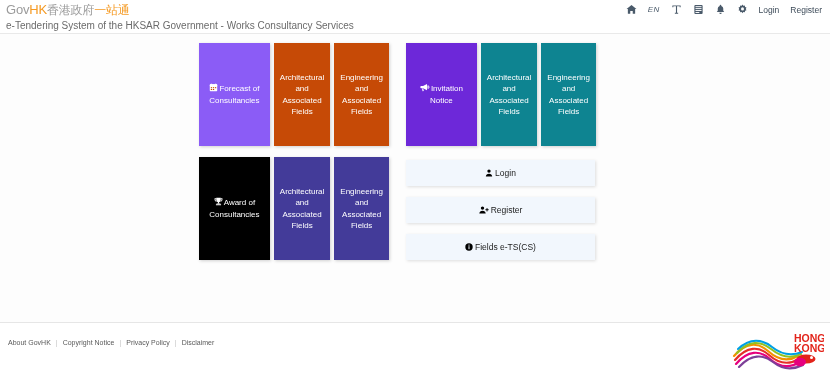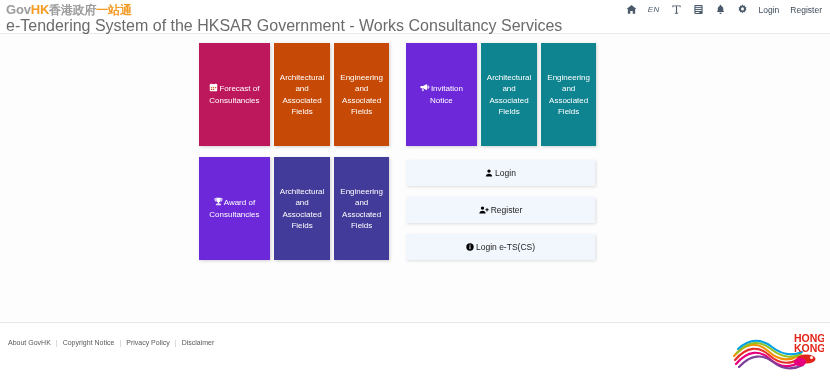--- a/index.html
+++ b/index.html
@@ -13,31 +13,31 @@
   
   .header {
     position: relative;
     height: 34px;
     background: #ffffff;
     border-bottom: 1px solid #e9e9e9;
   }
   .brand { position: absolute; left: 6px; top: 2px; }
   .brand-logo {
     font-size: 13px;
-    font-weight: bold;
+    font-weight: normal;
     letter-spacing: -0.2px;
     line-height: 15px;
     white-space: nowrap;
   }
   .brand-logo .g1 { color: #9b9b9b; }
   .brand-logo .g2 { color: #f59a23; }
   .brand-logo .g3 { color: #9b9b9b; font-size: 12px; }
   .brand-logo .g4 { color: #f59a23; font-size: 12px; }
   .brand-sub {
-    font-size: 16px;
+    font-size: 10px;
     color: #6b6b6b;
     line-height: 13px;
     margin-top: 1px;
     white-space: nowrap;
   }
 
   .topnav {
     position: absolute;
     right: 8px; top: 4px;
     display: flex;
@@ -195,21 +195,21 @@
   </div>
 </div>
 
 <div class="main">
   <div class="grid">
 
     <div class="row">
 
       <div class="col">
         <div class="tileset">
-          <div class="tile-main" style="background:#be185d">
+          <div class="tile-main" style="background:#8b5cf6">
             <span>
               <span class="mi">
                 <svg width="9" height="9" viewBox="0 0 16 16" fill="#ffffff">
                     <rect x="1.4" y="2.4" width="13.2" height="12.2" rx="1.2"></rect>
                     <rect x="1.4" y="2.4" width="13.2" height="3.6" rx="1.2" fill="#ffffff"></rect>
                     <rect x="3" y="0.8" width="1.9" height="3.2" rx="0.8" fill="#ffffff"></rect>
                     <rect x="11.1" y="0.8" width="1.9" height="3.2" rx="0.8" fill="#ffffff"></rect>
                     <rect x="3.2" y="7.4" width="2.3" height="1.9" fill="#C64A06"></rect>
                     <rect x="6.9" y="7.4" width="2.3" height="1.9" fill="#C64A06"></rect>
                     <rect x="10.6" y="7.4" width="2.3" height="1.9" fill="#C64A06"></rect>
@@ -244,21 +244,21 @@
             <div class="tile-sub" style="background:#0E8491">Engineering and Associated Fields</div>
           </div>
         </div>
       </div>
     </div>
 
     <div class="row">
 
       <div class="col">
         <div class="tileset">
-          <div class="tile-main" style="background:#6d28d9">
+          <div class="tile-main" style="background:#000000">
             <span>
               <span class="mi">
                 <svg width="9" height="9" viewBox="0 0 16 16" fill="#ffffff">
                     <path d="M4 1.2h8v4.1a4 4 0 0 1-8 0z"></path>
                     <path d="M1 2.4h3v1.5H2.5v1.2A1.9 1.9 0 0 0 4.3 7l-.2 1.5A3.4 3.4 0 0 1 1 5.1z"></path>
                     <path d="M15 2.4h-3v1.5h1.5v1.2A1.9 1.9 0 0 1 11.7 7l.2 1.5A3.4 3.4 0 0 0 15 5.1z"></path>
                     <rect x="6.9" y="8.6" width="2.2" height="3.1"></rect>
                     <rect x="4.4" y="11.5" width="7.2" height="1.6" rx="0.4"></rect>
                     <rect x="3.4" y="13" width="9.2" height="1.8" rx="0.5"></rect>
                   </svg>
@@ -295,21 +295,21 @@
             <span>Register</span>
           </div>
           <div class="bigbtn">
             <span class="bi">
               <svg width="8" height="8" viewBox="0 0 16 16" fill="currentColor">
                   <circle cx="8" cy="8" r="7.4"></circle>
                   <rect x="7" y="6.4" width="2" height="6" fill="#f2f7fd"></rect>
                   <rect x="7" y="3.2" width="2" height="2.2" fill="#f2f7fd"></rect>
                 </svg>
             </span>
-            <span>Login e-TS(CS)</span>
+            <span>Fields e-TS(CS)</span>
           </div>
         </div>
       </div>
     </div>
 
   </div>
 </div>
 
 <div class="footer">
   <div class="footlinks">

